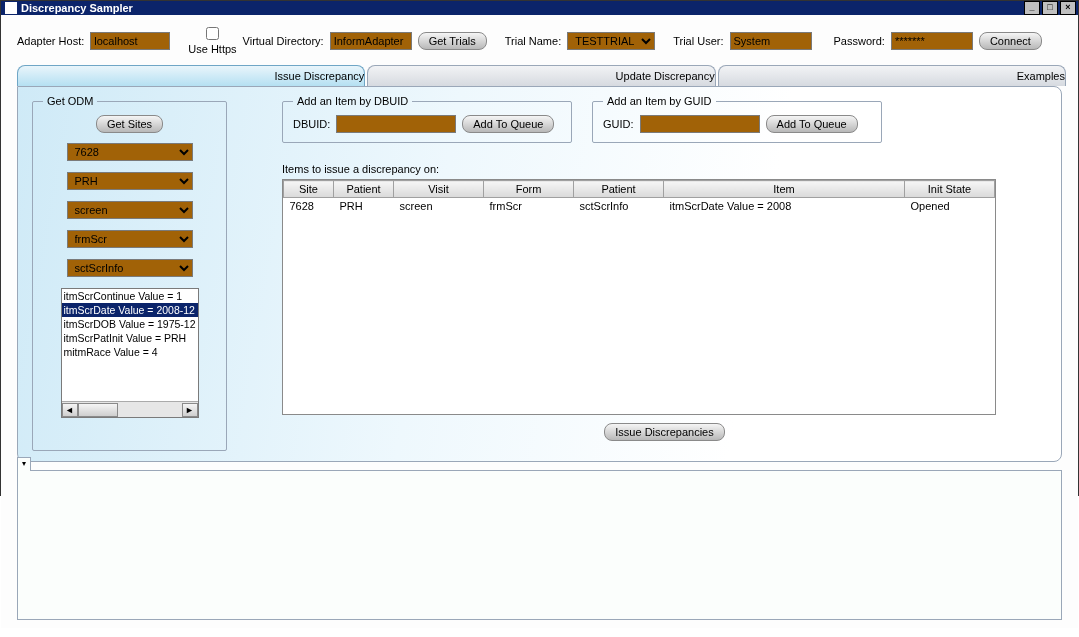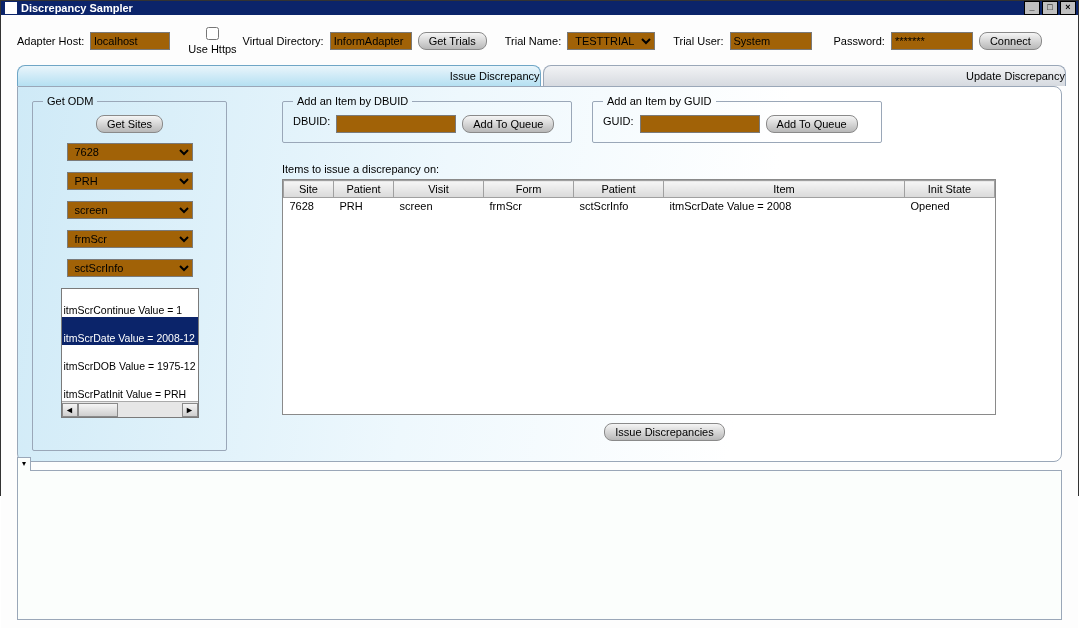--- a/index.html
+++ b/index.html
@@ -147,21 +147,21 @@
   .listbox {
     width: 138px;
     height: 130px;
     border: 1px solid #7a7a7a;
     background: #fff;
     overflow: hidden;
     position: relative;
     font-size: 10.5px;
   }
   .listbox .lbitem {
-    padding: 14px 2px;
+    padding: 0 2px;
     white-space: nowrap;
     height: 14px;
     line-height: 14px;
     overflow: hidden;
   }
   .listbox .lbitem.selected {
     background: #0b246a;
     color: #fff;
   }
   .hscroll {
@@ -190,21 +190,21 @@
     flex: 1;
     display: flex;
     flex-direction: column;
   }
   .addrow {
     display: flex;
     gap: 20px;
   }
   .addrow fieldset {
     display: flex;
-    align-items: flex-start;
+    align-items: center;
     gap: 6px;
     width: 290px;
     height: 48px;
   }
   .addrow input[type=text]{ width:120px; }
   .itemslabel {
     margin-top: 20px;
     margin-bottom: 4px;
   }
   .grid {
@@ -293,20 +293,21 @@
       <input type="text" style="width: 82px;" value="System">
       <span style="width:10px"></span>
       <label>Password:</label>
       <input type="text" style="width: 82px;" value="*******">
       <button class="btn">Connect</button>
     </div>
 
     <div class="tabs">
       <div class="tab active">Issue Discrepancy</div>
       <div class="tab">Update Discrepancy</div>
+      <div class="tab">Examples</div>
     </div>
 
     <div class="tabbody">
 
       <div class="leftcol">
         <fieldset class="getodm">
           <legend>Get ODM</legend>
           <button class="btn">Get Sites</button>
           <select><option>7628</option></select>
           <select><option>PRH</option></select>

